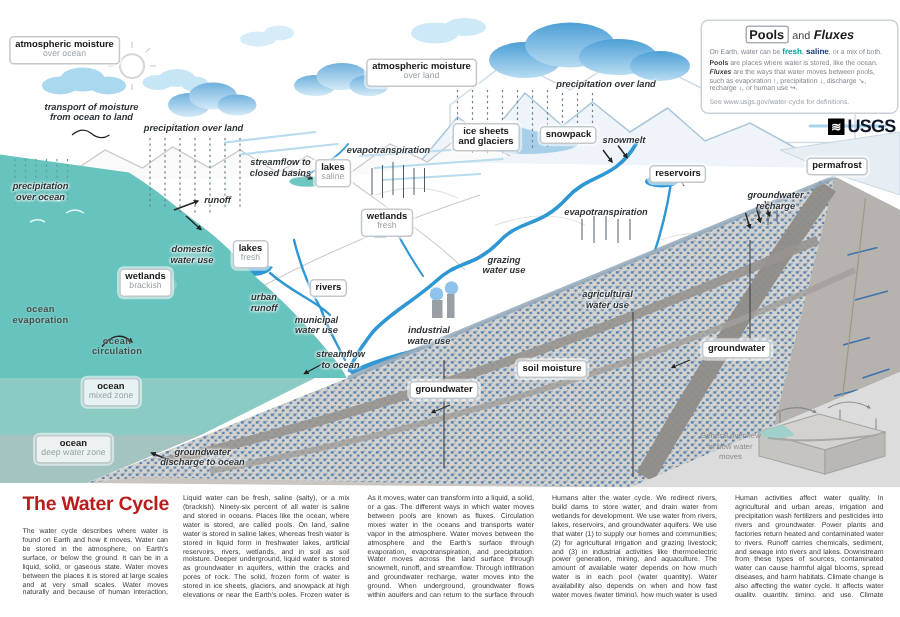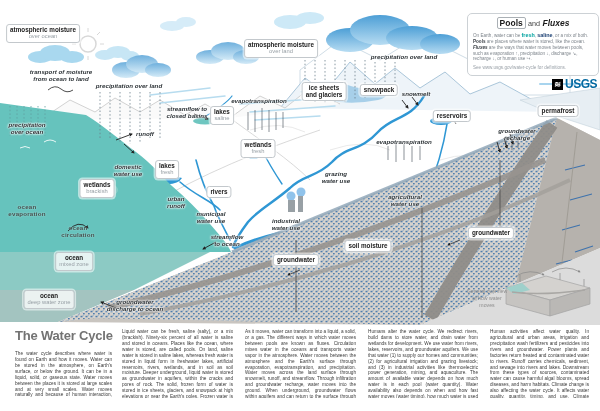--- a/index.html
+++ b/index.html
@@ -39,25 +39,25 @@
   .pf-title .fluxes{font-weight:bold;font-style:italic;}
   .w-fresh{color:#00a3a0;font-weight:bold;font-size:5.4px;}
   .w-saline{color:#1b3f72;font-weight:bold;font-size:5.4px;}
   .w-b{color:#3a3f45;font-weight:bold;}
   .w-bi{color:#3a3f45;font-weight:bold;font-style:italic;}
   .pf-note{margin-top:3px;color:#9aa1a8;}
 
   .usgs{position:absolute;left:552px;top:77px;display:flex;align-items:center;gap:2px;z-index:6;}
   .usgs-wave{width:11px;height:11px;background:#000;color:#fff;font-size:8px;line-height:11px;
              text-align:center;font-weight:bold;}
-  .usgs-text{font-weight:bold;font-size:12px;letter-spacing:-.5px;color:#0369a1;}
+  .usgs-text{font-weight:bold;font-size:12px;letter-spacing:-.5px;color:#0f172a;}
 
   
   .footer{position:absolute;left:0;top:325px;width:600px;height:86px;background:#fff;z-index:4;}
-  .f-title{position:absolute;left:15px;top:3px;font-size:13px;font-weight:bold;color:#737373;
+  .f-title{position:absolute;left:15px;top:3px;font-size:13px;font-weight:bold;color:#b91c1c;
            letter-spacing:-.2px;}
   .fc{position:absolute;top:4px;font-size:4.7px;line-height:1.26;color:#3a3a3a;text-align:justify;}
   .fc1{left:15px;width:97px;top:26px;}
   .fc2{left:122px;width:111px;}
   .fc3{left:245px;width:111px;}
   .fc4{left:368px;width:110px;}
   .fc5{left:490px;width:99px;}
 </style>
 </head>
 <body>

